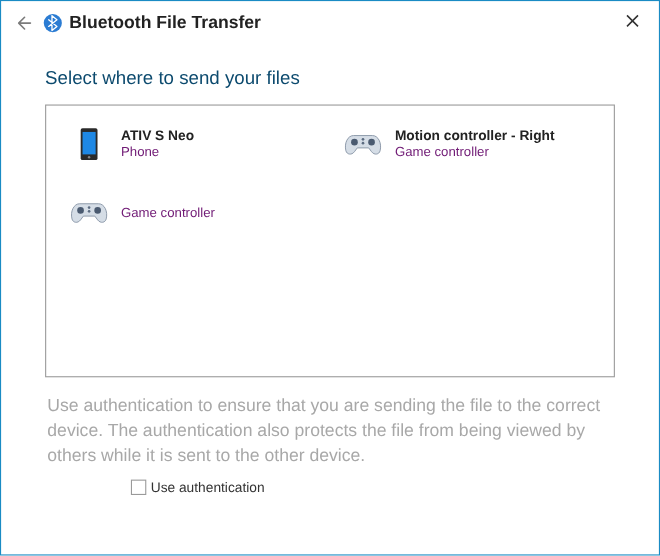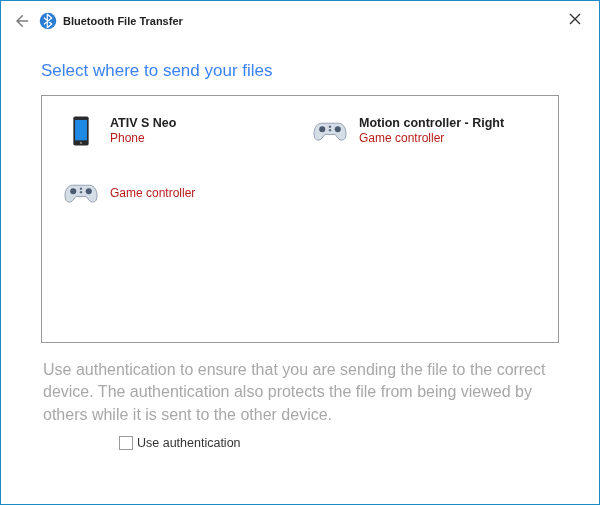--- a/index.html
+++ b/index.html
@@ -25,39 +25,39 @@
     color: #7b7b7b;
     cursor: pointer;
   }
   .back-btn svg { width: 16px; height: 16px; }
   .bt-icon {
     width: 18px; height: 18px;
     margin-left: 8px;
     display: flex; align-items: center; justify-content: center;
   }
   .header-title {
-    font-size: 11px;
+    font-size: 16px;
     font-weight: 600;
     color: #222;
     margin-left: 6px;
   }
   .close-btn {
     position: absolute;
     top: 8px; right: 14px;
     width: 20px; height: 20px;
     display: flex; align-items: center; justify-content: center;
     cursor: pointer;
     color: #333;
   }
   .close-btn svg { width: 12px; height: 12px; }
   .main {
     padding: 30px 40px 0 40px;
   }
   .instruction {
-    color: #3b82f6;
+    color: #0c4a6e;
     font-size: 17px;
     font-weight: 400;
     margin-bottom: 14px;
   }
   .device-box {
     border: 1px solid #9a9a9a;
     height: 248px;
     padding: 14px 10px 10px 18px;
   }
   .device-grid {
@@ -72,21 +72,21 @@
     gap: 10px;
     cursor: pointer;
     padding: 2px;
   }
   .device-icon {
     width: 38px; height: 38px;
     display: flex; align-items: center; justify-content: center;
   }
   .device-labels { display: flex; flex-direction: column; line-height: 1.2; }
   .device-name { font-size: 12.5px; color: #222; font-weight: 600; }
-  .device-type { font-size: 12px; color: #b91c1c; }
+  .device-type { font-size: 12px; color: #701a75; }
   .auth-note {
     font-size: 16px;
     color: #a8a8a8;
     line-height: 1.4;
     margin-top: 16px;
     padding: 0 2px;
   }
   .auth-row {
     display: flex;
     align-items: center;

